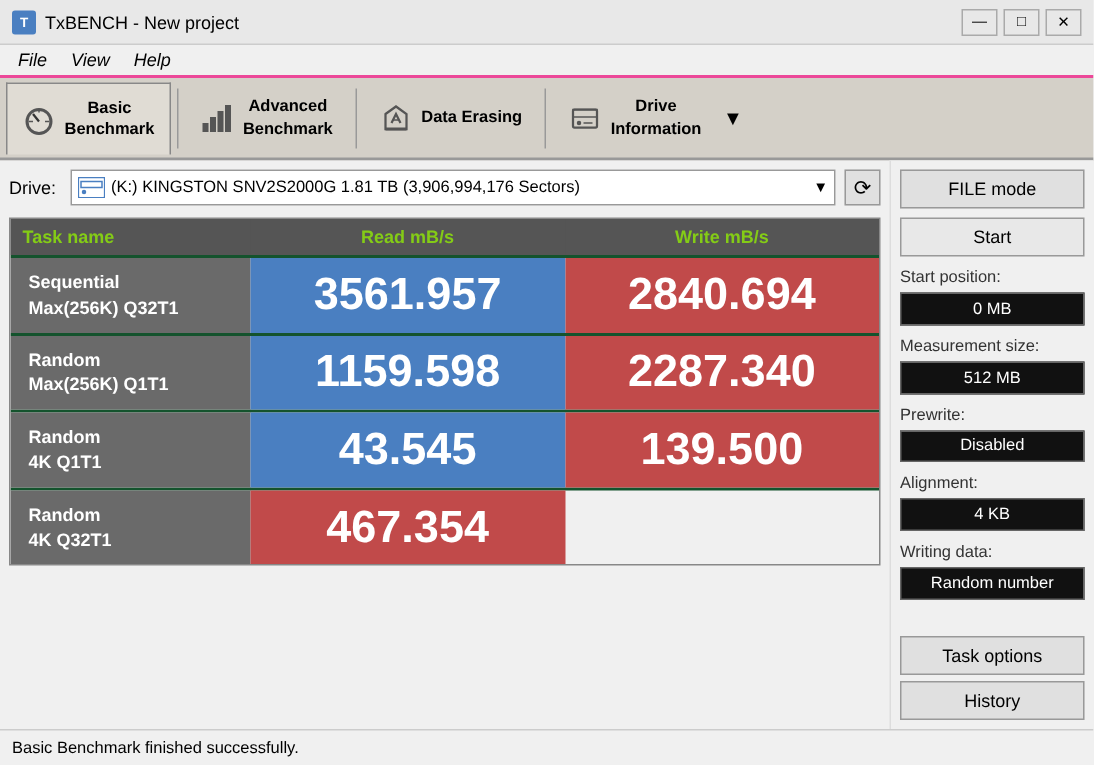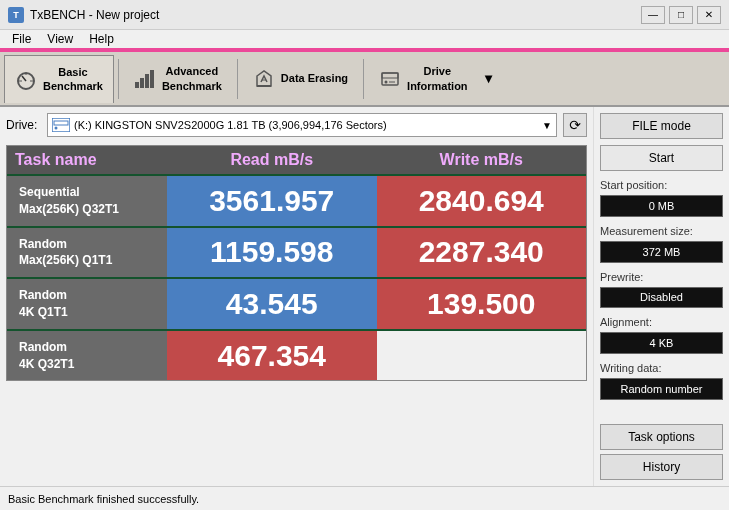--- a/index.html
+++ b/index.html
@@ -57,21 +57,22 @@
     }
     .title-btn.close { background: #e8e8e8; }
 
     
     .menu-bar {
       background: #f0f0f0;
       height: 22px;
       display: flex;
       align-items: center;
       padding: 0 4px;
-      border-bottom: 4px solid #ec4899;
+      border-bottom: 2px solid #ec4899;
+      font-style: italic;
     }
     .menu-item {
       padding: 2px 8px;
       cursor: pointer;
       font-size: 12px;
     }
 
     
     .toolbar {
       background: #d4d0c8;
@@ -181,23 +182,23 @@
       justify-content: center;
       cursor: pointer;
     }
     .bench-header {
       display: grid;
       grid-template-columns: 160px 1fr 1fr;
       background: #555;
     }
     .bench-header-cell {
       padding: 5px 8px;
-      color: #f0abfc;
-      font-weight: bold;
-      font-size: 16px;
+      color: #84cc16;
+      font-weight: bold;
+      font-size: 12px;
       text-align: center;
       background: #555;
     }
     .bench-header-cell:first-child { text-align: left; background: #555; }
 
     .bench-row {
       display: grid;
       grid-template-columns: 160px 1fr 1fr;
       border-top: 2px solid #14532d;
     }
@@ -456,21 +457,21 @@
   </div>
 
   <div class="right-panel">
     <button class="right-panel-btn file-mode">FILE mode</button>
     <button class="right-panel-btn start-btn">Start</button>
 
     <div class="right-panel-label">Start position:</div>
     <div class="right-panel-value">0 MB</div>
 
     <div class="right-panel-label">Measurement size:</div>
-    <div class="right-panel-value">372 MB</div>
+    <div class="right-panel-value">512 MB</div>
 
     <div class="right-panel-label">Prewrite:</div>
     <div class="right-panel-value">Disabled</div>
 
     <div class="right-panel-label">Alignment:</div>
     <div class="right-panel-value">4 KB</div>
 
     <div class="right-panel-label">Writing data:</div>
     <div class="right-panel-value">Random number</div>
 

